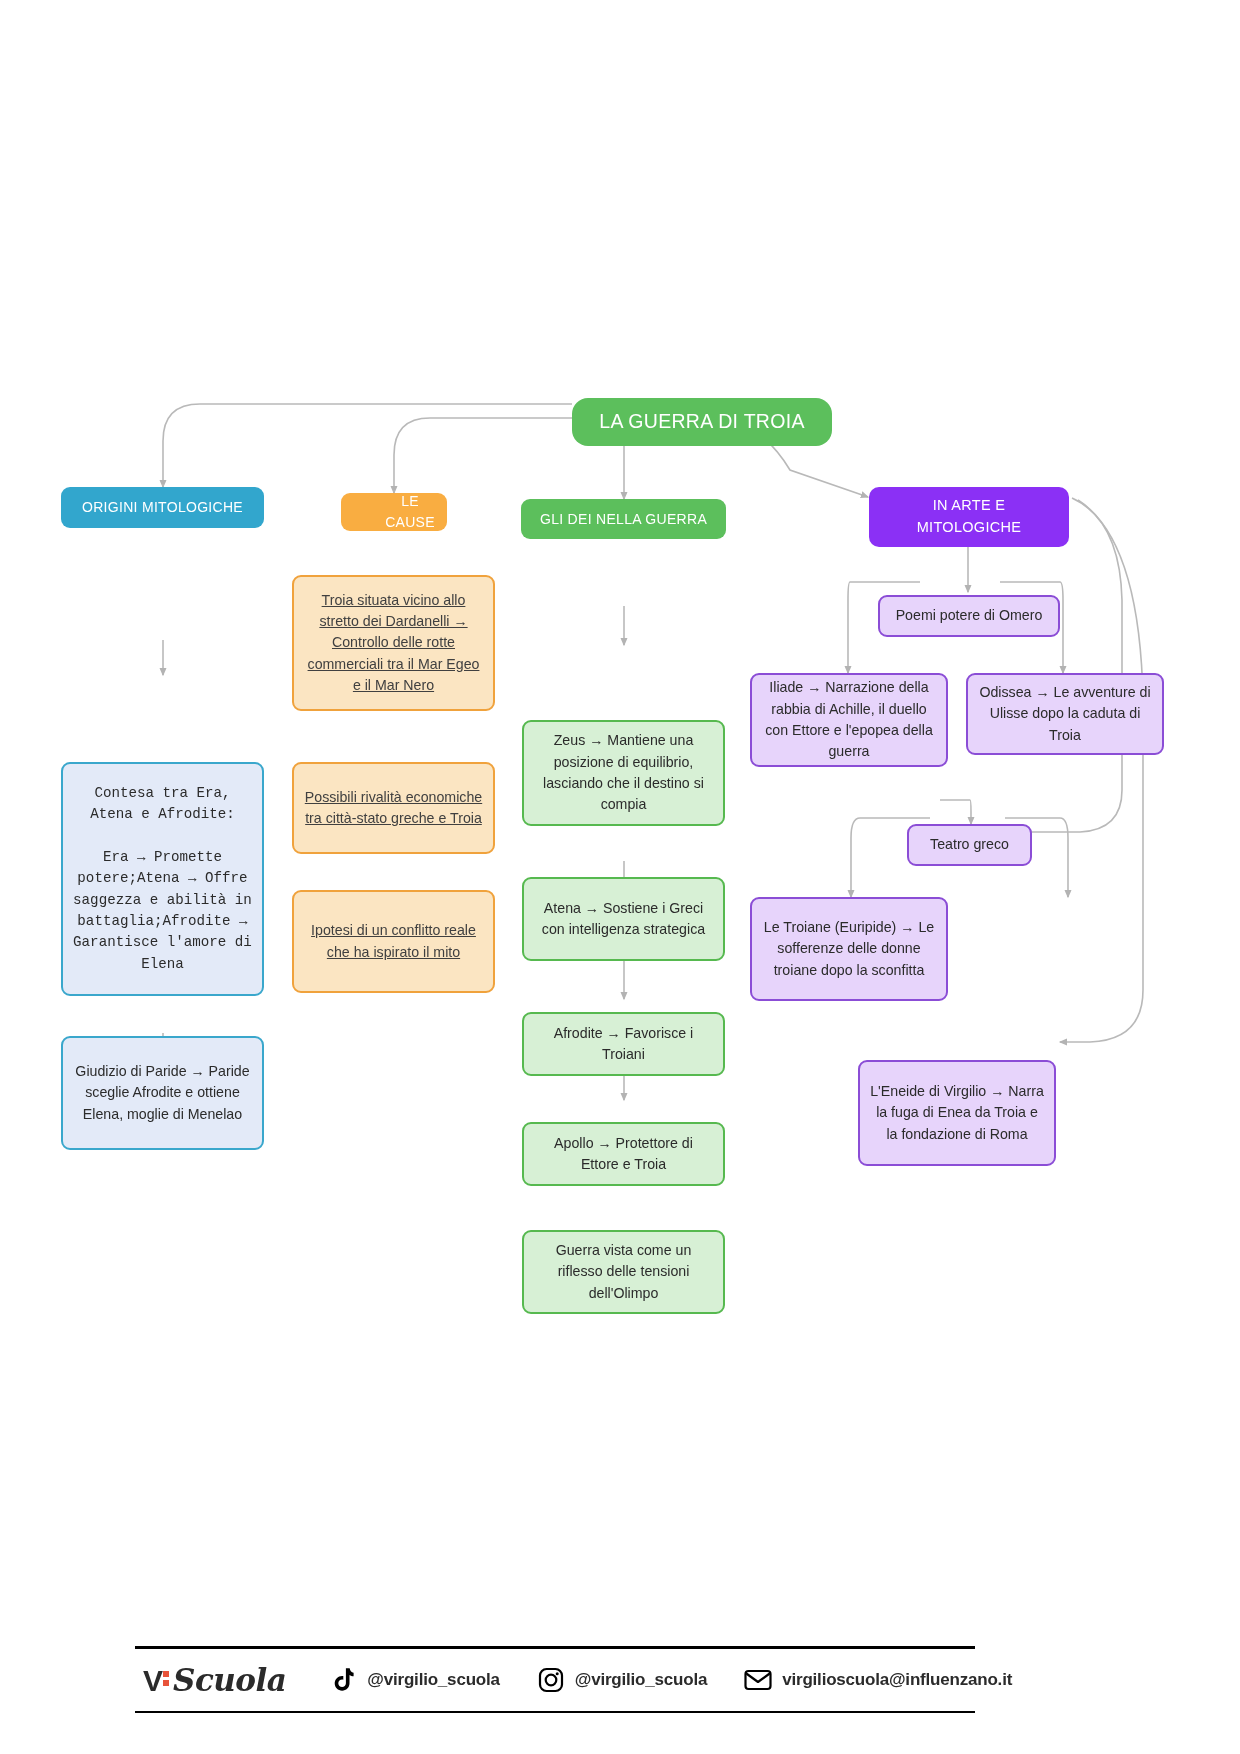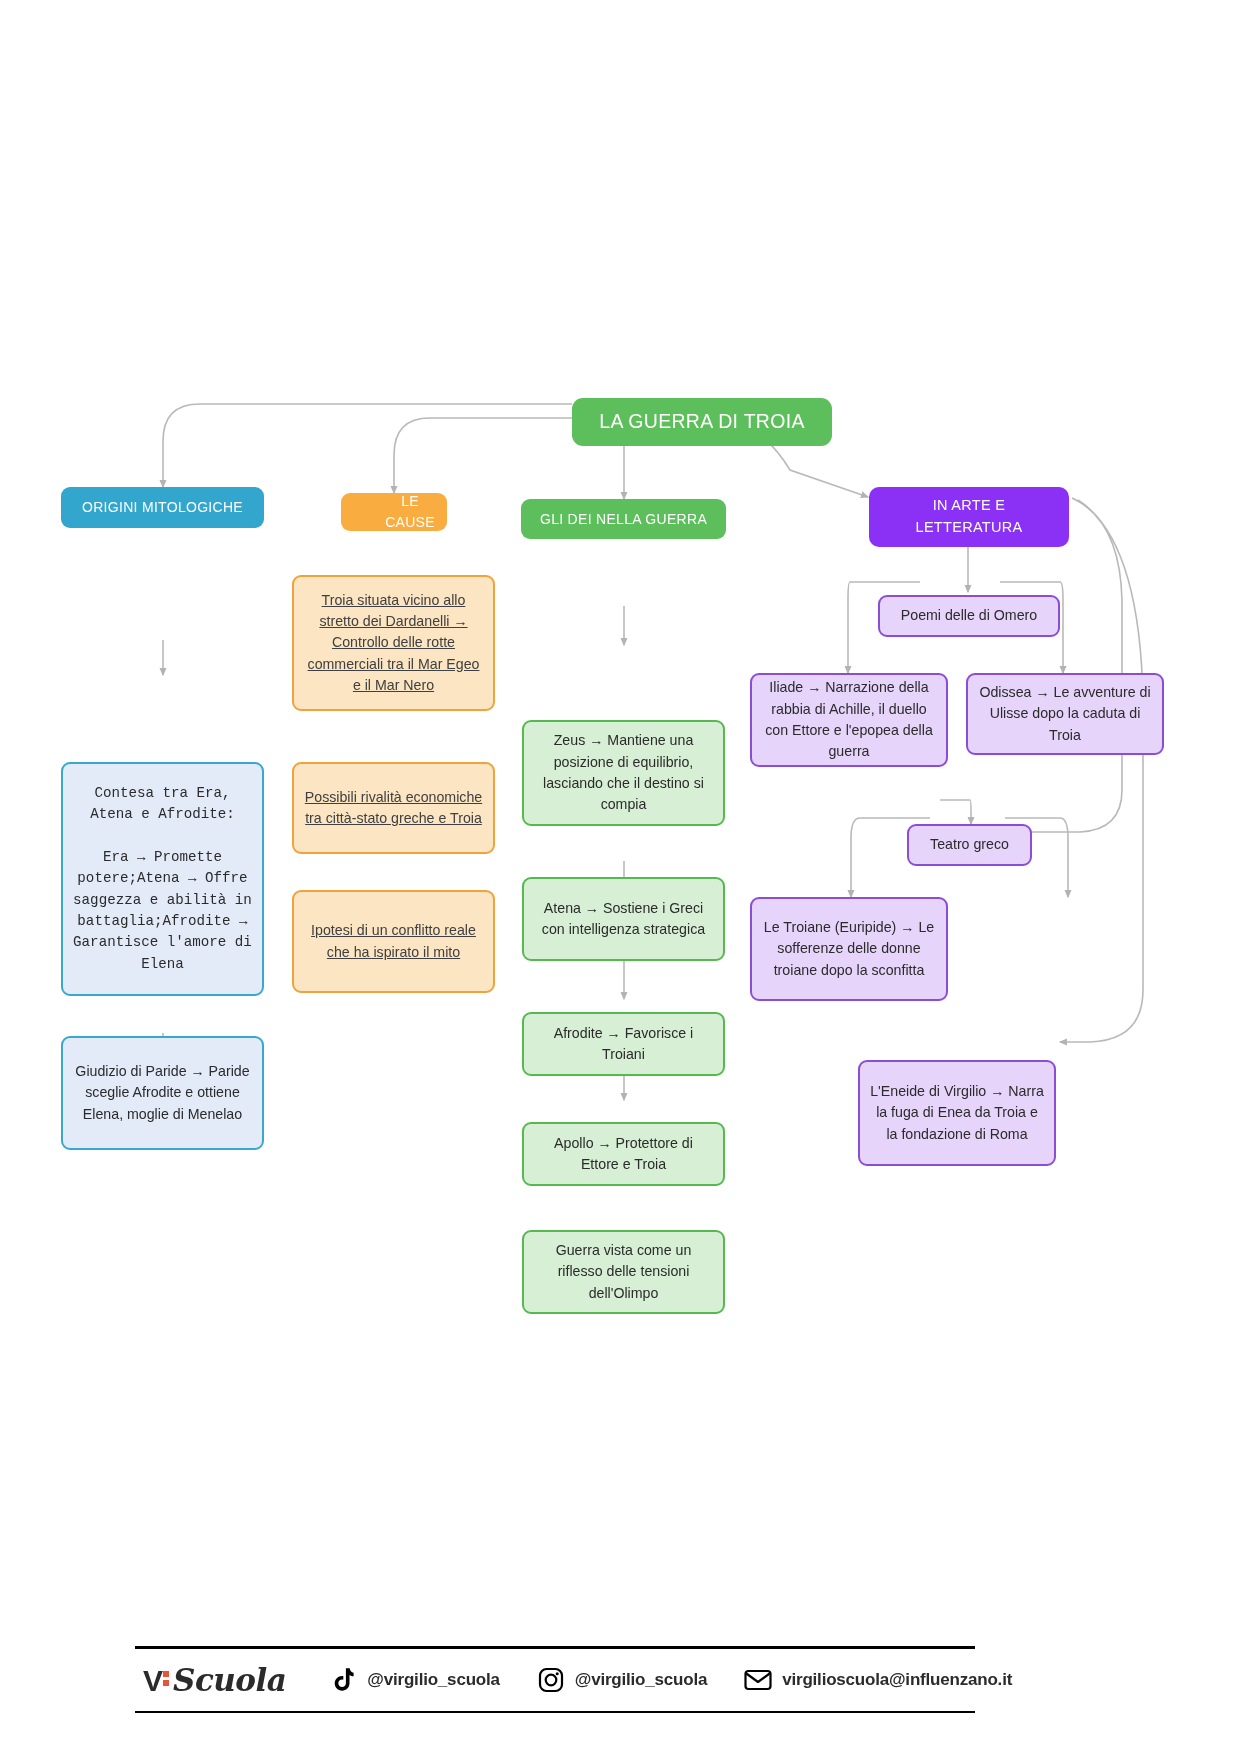--- a/index.html
+++ b/index.html
@@ -43,21 +43,21 @@
     padding: 8px 10px;
     white-space: pre-line;
   }
 
   
   .root {
     background: #5cbf5c;
     color: #ffffff;
     font-size: 19.5px;
     letter-spacing: .3px;
-    border-radius: 11px;
+    border-radius: 16px;
   }
 
   
   .cat {
     color: #ffffff;
     font-size: 14px;
     letter-spacing: .3px;
     border-radius: 9px;
   }
   .cat.blue   { background: #32a6cd; }
@@ -212,21 +212,21 @@
   </svg>
 
   <div class="node root" style="left:572px; top:398px; width:260px; height:48px;">LA GUERRA DI TROIA</div>
 
   <div class="node cat blue" style="left:61px; top:487px; width:203px; height:41px;">ORIGINI MITOLOGICHE</div>
 
   <div class="node cat orange" style="left:341px; top:493px; width:106px; height:38px;padding-left:42px;">LE CAUSE</div>
 
   <div class="node cat green" style="left:521px; top:499px; width:205px; height:40px;">GLI DEI NELLA GUERRA</div>
 
-  <div class="node cat purple" style="left:869px; top:487px; width:200px; height:60px;">IN ARTE E LETTERATURA</div>
+  <div class="node cat purple" style="left:869px; top:487px; width:200px; height:60px;">IN ARTE E MITOLOGICHE</div>
 
 
   <div class="node card blue" style="left:61px; top:762px; width:203px; height:234px;font-family:Liberation Mono, monospace;">Contesa tra Era, Atena e Afrodite:
 
 Era → Promette potere;Atena → Offre saggezza e abilità in battaglia;Afrodite → Garantisce l'amore di Elena</div>
 
   <div class="node card blue" style="left:61px; top:1036px; width:203px; height:114px;">Giudizio di Paride → Paride sceglie Afrodite e ottiene Elena, moglie di Menelao</div>
 
 
   <div class="node card orange" style="left:292px; top:575px; width:203px; height:136px;">Troia situata vicino allo stretto dei Dardanelli → Controllo delle rotte commerciali tra il Mar Egeo e il Mar Nero</div>
@@ -239,21 +239,21 @@
   <div class="node card green" style="left:522px; top:720px; width:203px; height:106px;">Zeus → Mantiene una posizione di equilibrio, lasciando che il destino si compia</div>
 
   <div class="node card green" style="left:522px; top:877px; width:203px; height:84px;">Atena → Sostiene i Greci con intelligenza strategica</div>
 
   <div class="node card green" style="left:522px; top:1012px; width:203px; height:64px;">Afrodite → Favorisce i Troiani</div>
 
   <div class="node card green" style="left:522px; top:1122px; width:203px; height:64px;">Apollo → Protettore di Ettore e Troia</div>
 
   <div class="node card green" style="left:522px; top:1230px; width:203px; height:84px;">Guerra vista come un riflesso delle tensioni dell'Olimpo</div>
 
-  <div class="node card purple" style="left:878px; top:595px; width:182px; height:42px;">Poemi delle di Omero</div>
+  <div class="node card purple" style="left:878px; top:595px; width:182px; height:42px;">Poemi potere di Omero</div>
 
   <div class="node card purple" style="left:750px; top:673px; width:198px; height:94px;">Iliade → Narrazione della rabbia di Achille, il duello con Ettore e l'epopea della guerra</div>
 
   <div class="node card purple" style="left:966px; top:673px; width:198px; height:82px;">Odissea → Le avventure di Ulisse dopo la caduta di Troia</div>
 
   <div class="node card purple" style="left:907px; top:824px; width:125px; height:42px;">Teatro greco</div>
 
   <div class="node card purple" style="left:750px; top:897px; width:198px; height:104px;">Le Troiane (Euripide) → Le sofferenze delle donne troiane dopo la sconfitta</div>
 
 

